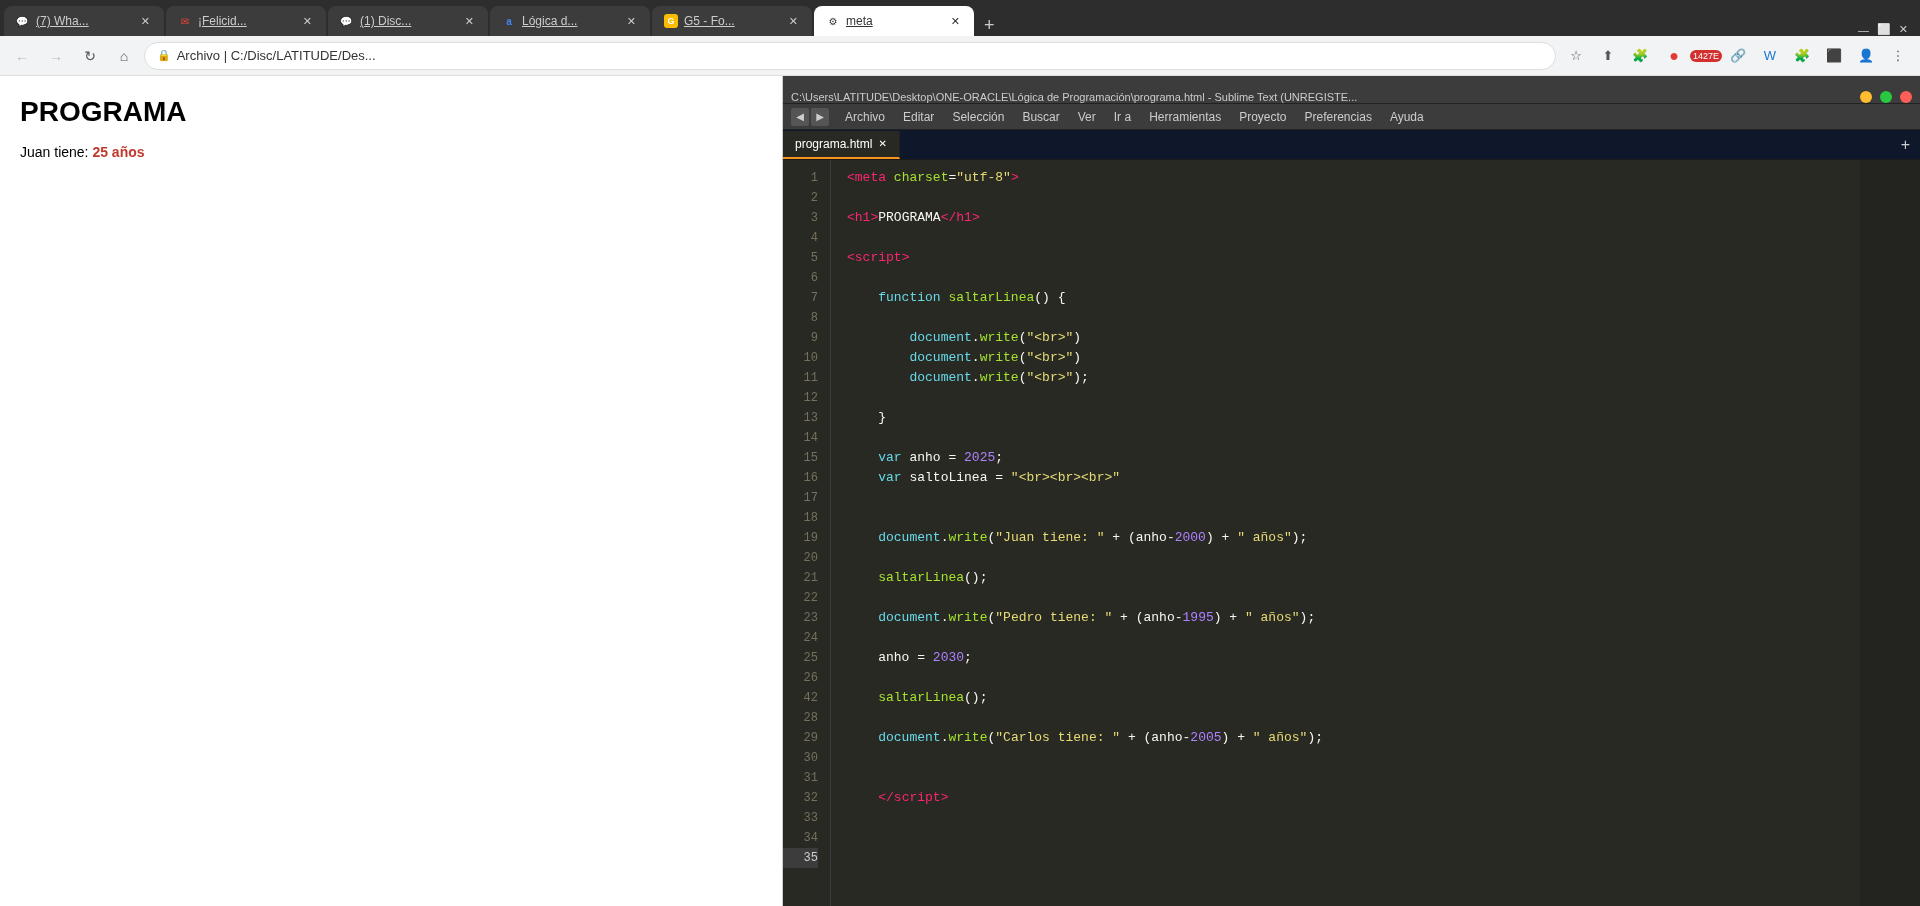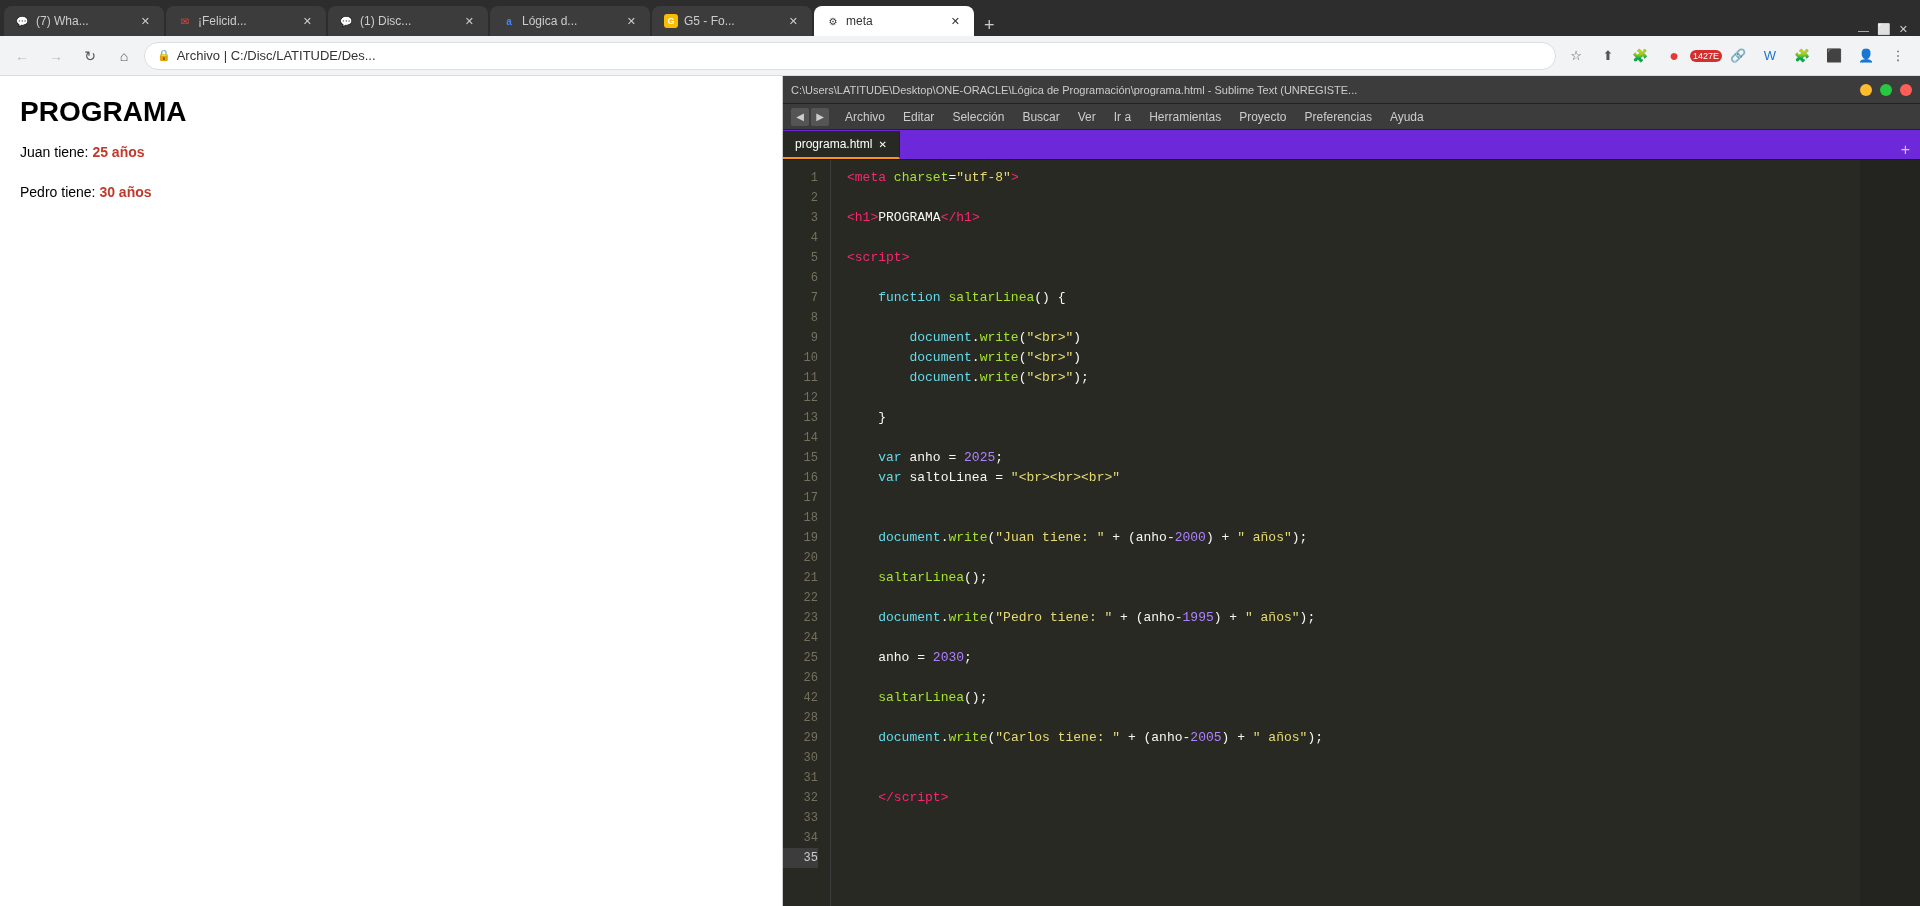--- a/index.html
+++ b/index.html
@@ -39,21 +39,21 @@
       background: #fff;
       color: #333;
     }
     .tab-favicon {
       width: 14px;
       height: 14px;
       flex-shrink: 0;
       border-radius: 50%;
       display: flex;align-items:center;justify-content:center;font-size:10px;
     }
-    .tab-label { flex: 1; overflow: hidden; text-overflow: ellipsis; white-space: nowrap; font-size: 12px; }
+    .tab-label { flex: 1; overflow: hidden; text-overflow: ellipsis; white-space: nowrap; font-size: 12px; text-decoration: underline; }
     .tab-close { font-size: 11px; cursor: pointer; padding: 2px; border-radius: 50%; }
     .tab-new { color: #ccc; font-size: 18px; cursor: pointer; padding: 0 8px; }
     .tab-controls { margin-left: auto; display: flex; align-items: center; gap: 8px; padding-right: 8px; }
     .win-btn { font-size: 11px; color: #ccc; cursor: pointer; }
 
     .nav-bar {
       background: #f1f3f4;
       display: flex;
       align-items: center;
       height: 40px;
@@ -125,21 +125,21 @@
       flex: 1;
       background: #282923;
       display: flex;
       flex-direction: column;
       overflow: hidden;
     }
     .sublime-title-bar {
       background: #3c3c3c;
       height: 28px;
       display: flex;
-      align-items: center;
+      align-items: flex-end;
       padding: 0 8px;
       font-size: 11px;
       color: #ccc;
       gap: 8px;
       border-bottom: 1px solid #222;
     }
     .sublime-title-text { flex: 1; overflow: hidden; text-overflow: ellipsis; white-space: nowrap; }
     .sublime-win-btns { display: flex; gap: 8px; }
     .sublime-win-btn { width: 12px; height: 12px; border-radius: 50%; cursor: pointer; }
     .sublime-win-btn.close { background: #ff5f57; }
@@ -174,23 +174,23 @@
       width: 18px; height: 18px;
       background: #555;
       color: #ccc;
       font-size: 10px;
       display: flex; align-items: center; justify-content: center;
       cursor: pointer;
       border-radius: 2px;
     }
 
     .sublime-tab-bar {
-      background: #6d28d9;
-      display: flex;
-      align-items: flex-end;
+      background: #0f172a;
+      display: flex;
+      align-items: center;
       height: 30px;
       border-bottom: 1px solid #1a1a1a;
       flex-shrink: 0;
     }
     .sublime-tab {
       display: flex;
       align-items: center;
       height: 28px;
       padding: 0 12px;
       font-size: 12px;
@@ -340,23 +340,20 @@
     </div>
   </div>
 </div>
 
 <div class="main-area">
 
   <div class="browser-content">
     <h1>PROGRAMA</h1>
     <p>
       <span>Juan tiene: </span><span class="highlight">25 años</span>
-    </p>
-    <p>
-      <span>Pedro tiene: </span><span class="highlight">30 años</span>
     </p>
   </div>
 
   <div class="sublime-area">
 
     <div class="sublime-title-bar">
       <span class="sublime-title-text">C:\Users\LATITUDE\Desktop\ONE-ORACLE\Lógica de Programación\programa.html - Sublime Text (UNREGISTE...</span>
       <div class="sublime-win-btns">
         <div class="sublime-win-btn min"></div>
         <div class="sublime-win-btn max"></div>

